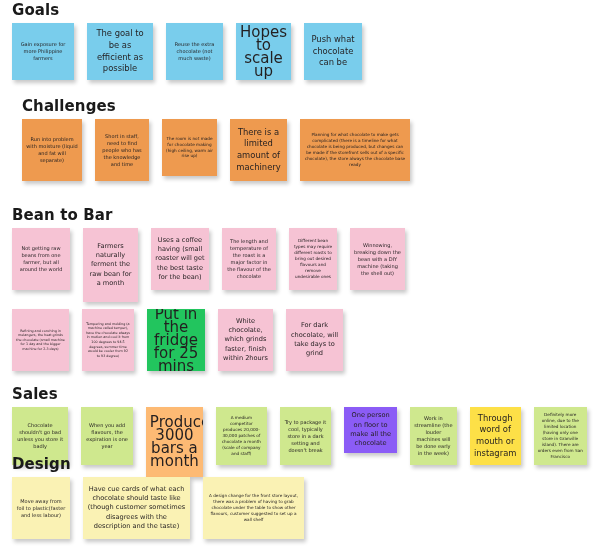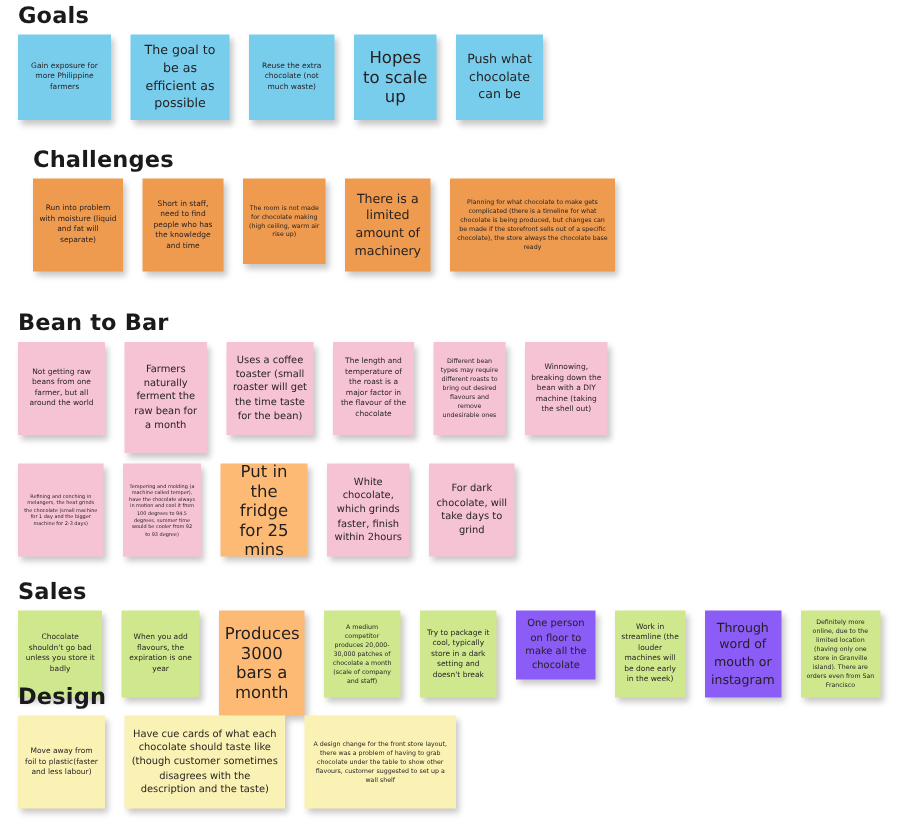--- a/index.html
+++ b/index.html
@@ -54,21 +54,21 @@
   .note .txt {
     display: block;
     width: 100%;
   }
   
   .s-xs  { font-size: 3.3px;  line-height: 4.6px; }
   .s-sm  { font-size: 4.2px;  line-height: 5.9px; }
   .s-md  { font-size: 5.0px;  line-height: 7.0px; }
   .s-lg  { font-size: 6.6px;  line-height: 9.3px; }
   .s-xl  { font-size: 8.4px;  line-height: 11.6px; }
-  .s-xxl { font-size: 11px;  line-height: 13.0px; }
+  .s-xxl { font-size: 15px;  line-height: 13.0px; }
 
   .goals-sec     { top: 4px; }
   .challenges-sec{ top: 100px; padding-left: 10px; }
   .beantobar-sec { top: 209px; }
   .sales-sec     { top: 388px; }
   .design-sec    { top: 458px; }
 
   .row2 { margin-top: 7px; }
 </style>
 </head>
@@ -121,40 +121,40 @@
   <div class="section beantobar-sec">
     <div class="section-title">Bean to Bar</div>
     <div class="row">
         <div class="note" style="width: 58px; height: 62px; background: rgb(246, 195, 212);">
           <span class="txt s-md">Not getting raw beans from one farmer, but all around the world</span>
         </div>
         <div class="note" style="width: 55px; height: 74px; background: rgb(246, 195, 212);">
           <span class="txt s-lg">Farmers naturally ferment the raw bean for a month</span>
         </div>
         <div class="note" style="width: 58px; height: 62px; background: rgb(246, 195, 212);">
-          <span class="txt s-lg">Uses a coffee toaster (small roaster will get the time taste for the bean)</span>
+          <span class="txt s-lg">Uses a coffee having (small roaster will get the best taste for the bean)</span>
         </div>
         <div class="note" style="width: 54px; height: 62px; background: rgb(246, 195, 212);">
           <span class="txt s-md">The length and temperature of the roast is a major factor in the flavour of the chocolate</span>
         </div>
         <div class="note" style="width: 48px; height: 62px; background: rgb(246, 195, 212);">
           <span class="txt s-sm">Different bean types may require different roasts to bring out desired flavours and remove undesirable ones</span>
         </div>
         <div class="note" style="width: 55px; height: 62px; background: rgb(246, 195, 212);">
           <span class="txt s-md">Winnowing, breaking down the bean with a DIY machine (taking the shell out)</span>
         </div>
       </div>
     <div class="row row2">
         <div class="note" style="width: 57px; height: 62px; background: rgb(246, 195, 212);">
           <span class="txt s-xs">Refining and conching in melangers, the heat grinds the chocolate (small machine for 1 day and the bigger machine for 2-3 days)</span>
         </div>
         <div class="note" style="width: 52px; height: 62px; background: rgb(246, 195, 212);">
           <span class="txt s-xs">Tempering and molding (a machine called temper), have the chocolate always in motion and cool it from 100 degrees to 94.5 degrees, summer time would be cooler from 92 to 93 degree)</span>
         </div>
-        <div class="note" style="width: 58px; height: 62px; background: #fdba74;">
+        <div class="note" style="width: 58px; height: 62px; background: #22c55e;">
           <span class="txt s-xxl">Put in the fridge for 25 mins</span>
         </div>
         <div class="note" style="width: 55px; height: 62px; background: rgb(246, 195, 212);">
           <span class="txt s-lg">White chocolate, which grinds faster, finish within 2hours</span>
         </div>
         <div class="note" style="width: 57px; height: 62px; background: rgb(246, 195, 212);">
           <span class="txt s-lg">For dark chocolate, will take days to grind</span>
         </div>
       </div>
   </div>
@@ -176,21 +176,21 @@
         </div>
         <div class="note" style="width: 55px; height: 58px; background: rgb(207, 232, 142);">
           <span class="txt s-md">Try to package it cool, typically store in a dark setting and doesn't break</span>
         </div>
         <div class="note" style="width: 56px; height: 46px; background: #8b5cf6;">
           <span class="txt s-lg">One person on floor to make all the chocolate</span>
         </div>
         <div class="note" style="width: 50px; height: 58px; background: rgb(207, 232, 142);">
           <span class="txt s-md">Work in streamline (the louder machines will be done early in the week)</span>
         </div>
-        <div class="note" style="width: 54px; height: 58px; background: #8b5cf6;">
+        <div class="note" style="width: 54px; height: 58px; background: #fde047;">
           <span class="txt s-xl">Through word of mouth or instagram</span>
         </div>
         <div class="note" style="width: 57px; height: 58px; background: rgb(207, 232, 142);">
           <span class="txt s-sm">Definitely more online, due to the limited location (having only one store in Granville island). There are orders even from San Francisco</span>
         </div>
       </div>
   </div>
 
   <div class="section design-sec">
     <div class="section-title">Design</div>

